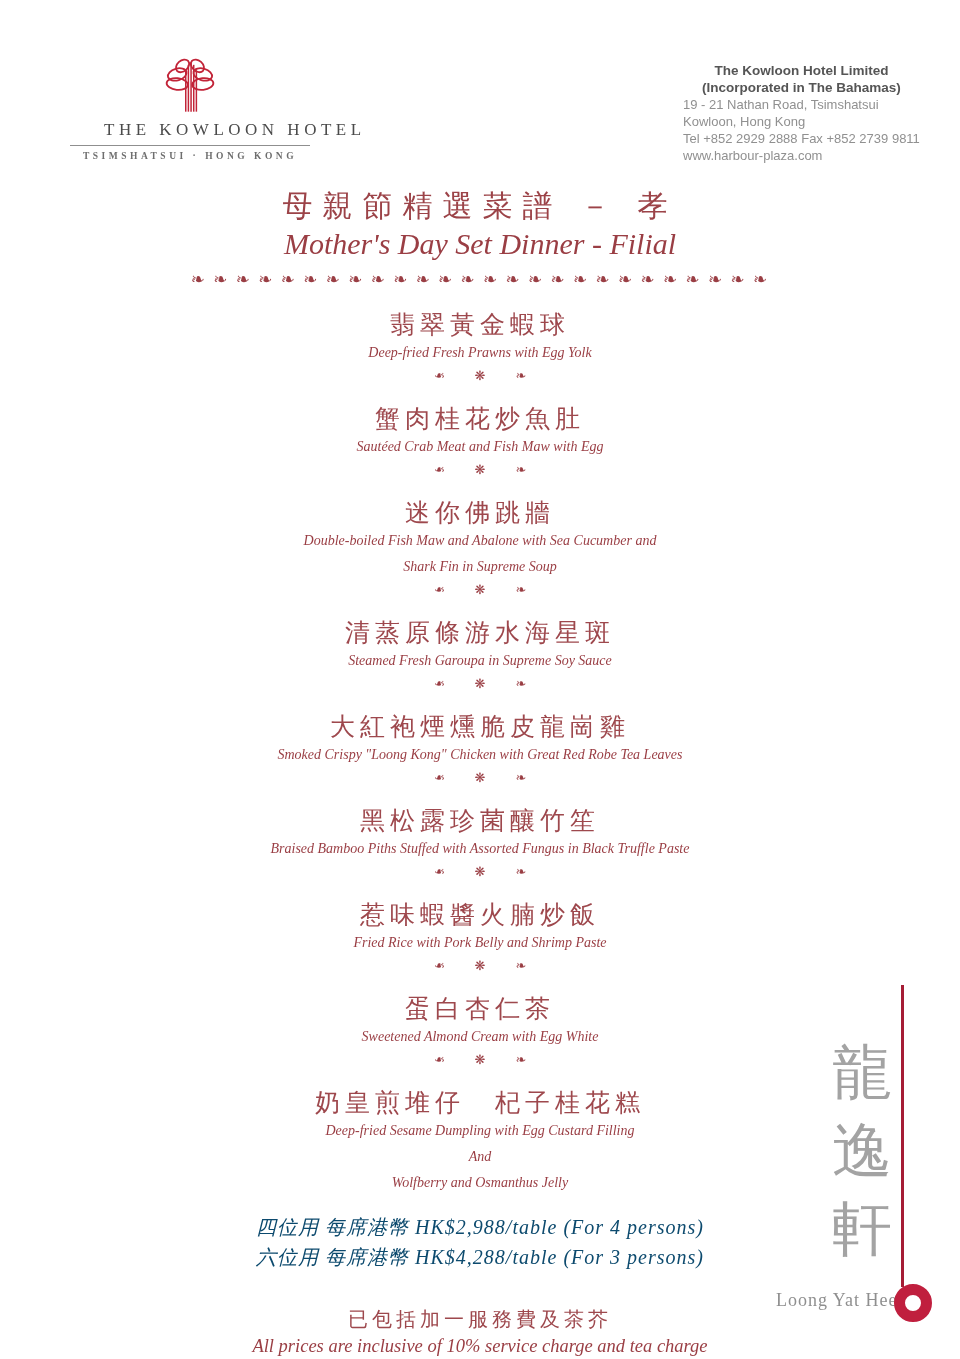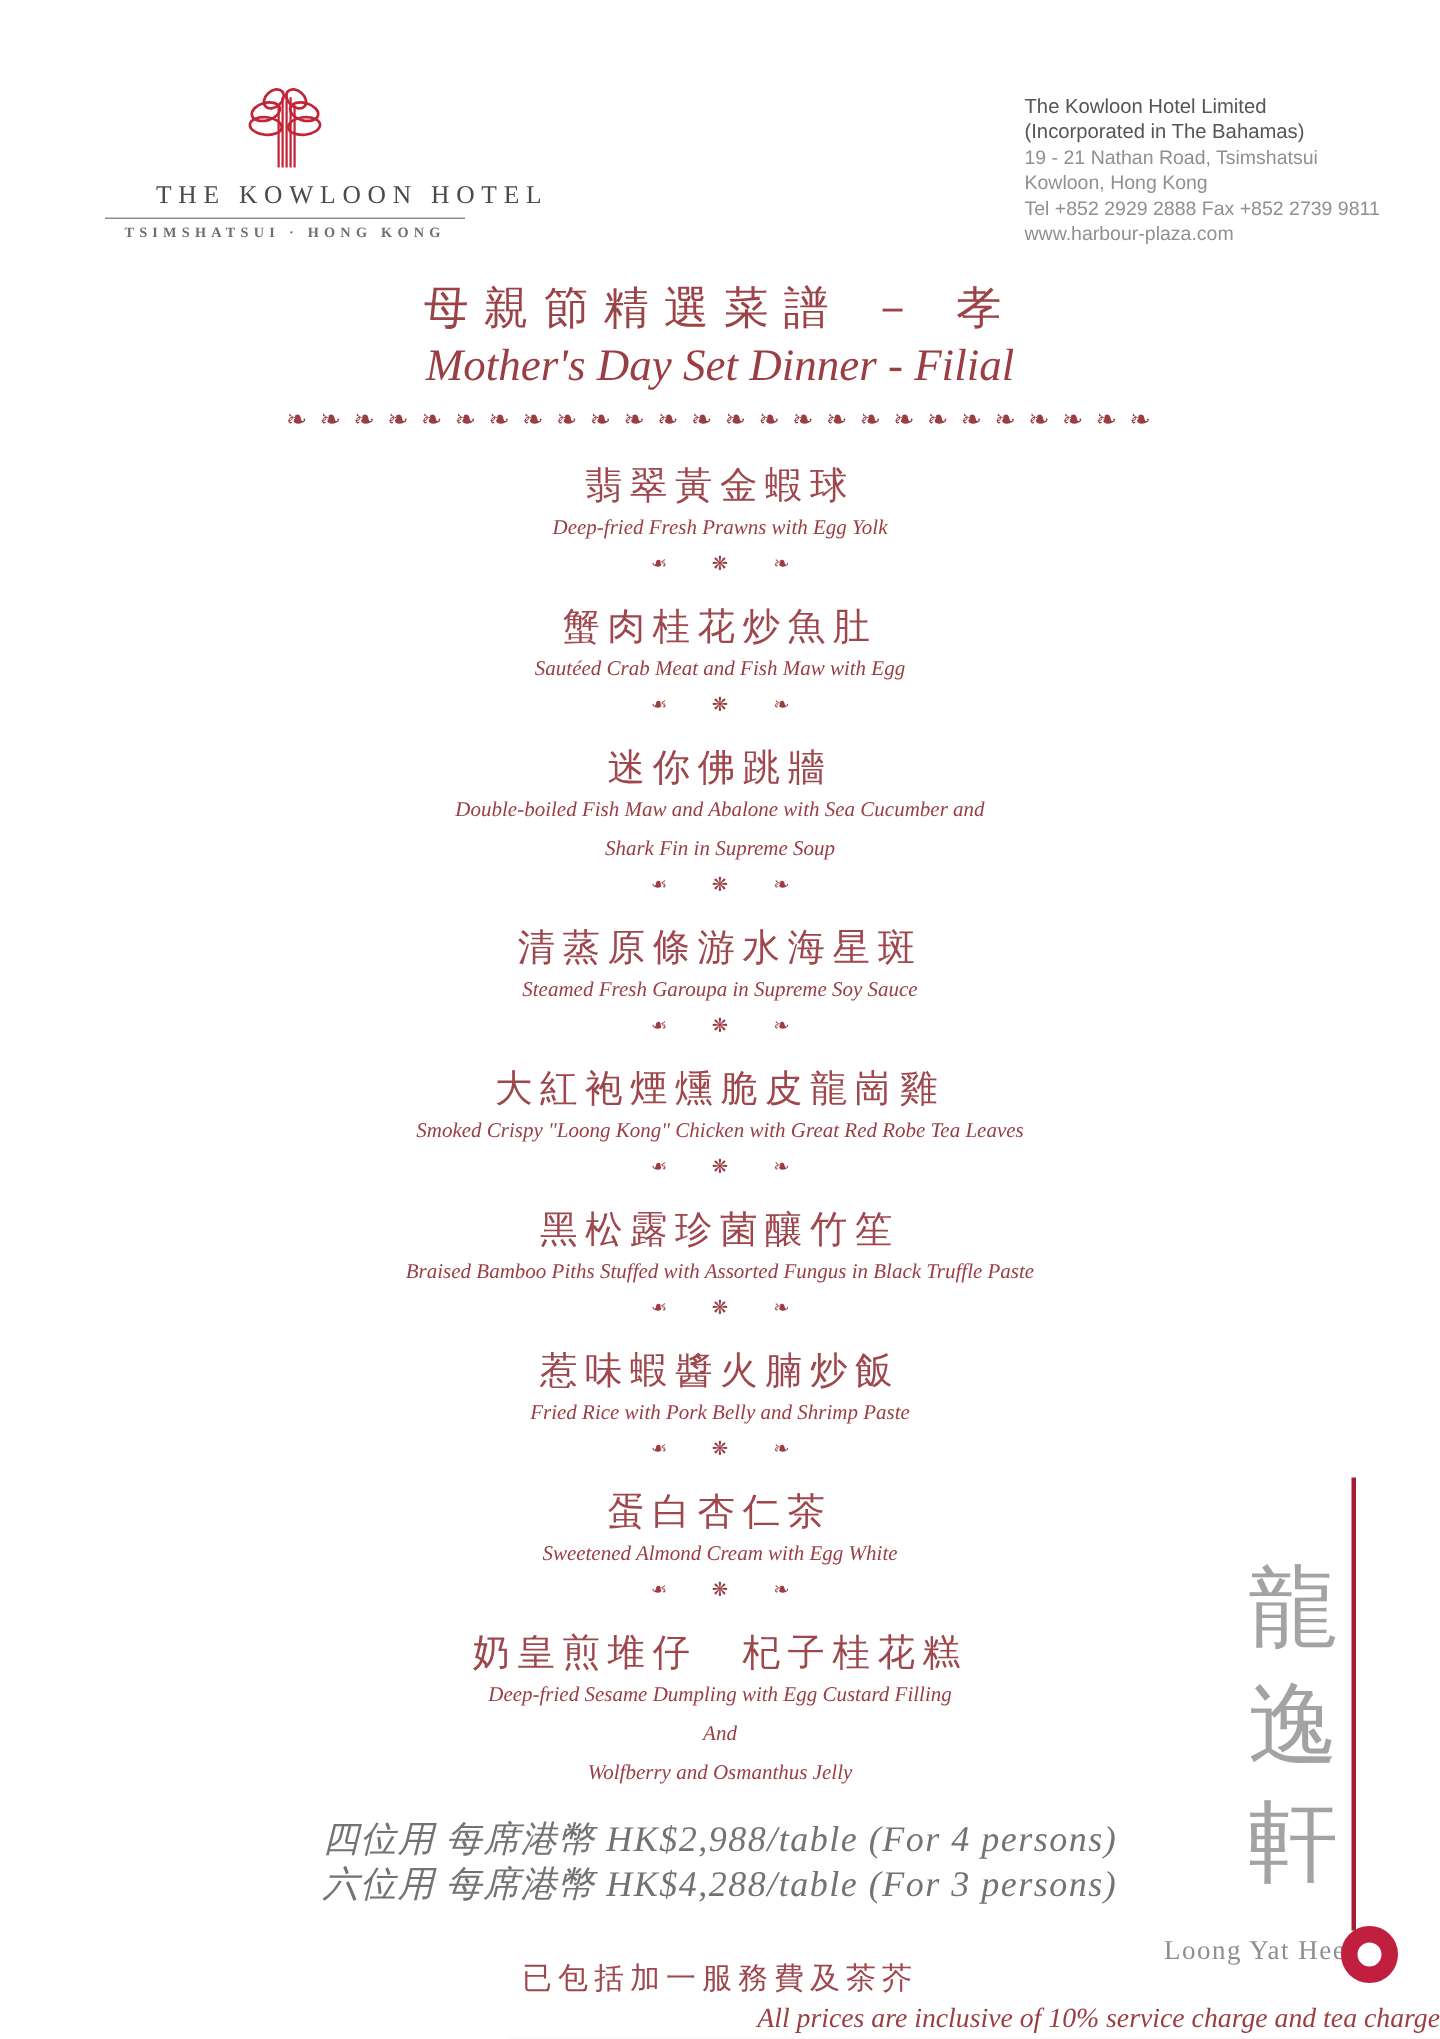--- a/index.html
+++ b/index.html
@@ -31,21 +31,21 @@
     color: #6e6e6e; white-space: nowrap;
   }
 
   
   .addr-block {
     position: absolute; left: 683px; top: 62px;
     font-family: "Liberation Sans", sans-serif;
     font-size: 13px; line-height: 17px;
     color: #909090;
   }
-  .addr-strong { color: #555555; font-weight: normal; font-size: 13.5px; }
+  .addr-strong { color: #555555; font-weight: bold; font-size: 13.5px; text-align: center; }
 
   
   .menu-col {
     position: absolute; left: 0; right: 0; top: 188px;
     text-align: center;
     color: #9a4045;
   }
   .title-zh {
     font-size: 30px; line-height: 36px; letter-spacing: 10px;
     color: #9c4348; font-weight: normal;
@@ -72,26 +72,26 @@
   }
   .sep {
     margin-top: 2px;
     display: flex; justify-content: center; align-items: center; gap: 30px;
     font-size: 13px; line-height: 16px; color: #9a3e44;
   }
   .sep .sw-l { transform: scaleX(-1); display: inline-block; }
 
   .prices { margin-top: 16px; display: inline-block; text-align: left; }
   .price-line {
-    font-size: 24px; line-height: 30px;
-    font-style: italic; color: #737373; letter-spacing: 1px;
+    font-size: 20px; line-height: 30px;
+    font-style: italic; color: #0c4a6e; letter-spacing: 1px;
   }
   .notes { margin-top: 33px; }
   .note-zh { font-size: 20px; line-height: 29px; letter-spacing: 4px; color: #9e484d; }
-  .note-en { font-size: 18.5px; line-height: 25px; font-style: italic; color: #9a3e44; text-align: right; }
+  .note-en { font-size: 18.5px; line-height: 25px; font-style: italic; color: #9a3e44; }
 
   
   .calligraphy {
     position: absolute; left: 826px; top: 1040px; width: 72px;
     display: flex; flex-direction: column; align-items: center; gap: 14px;
     font-size: 60px; line-height: 64px; color: #a3a3a3;
     font-family: "DejaVu Serif", serif;
   }
   .red-line {
     position: absolute; left: 901px; top: 985px;

